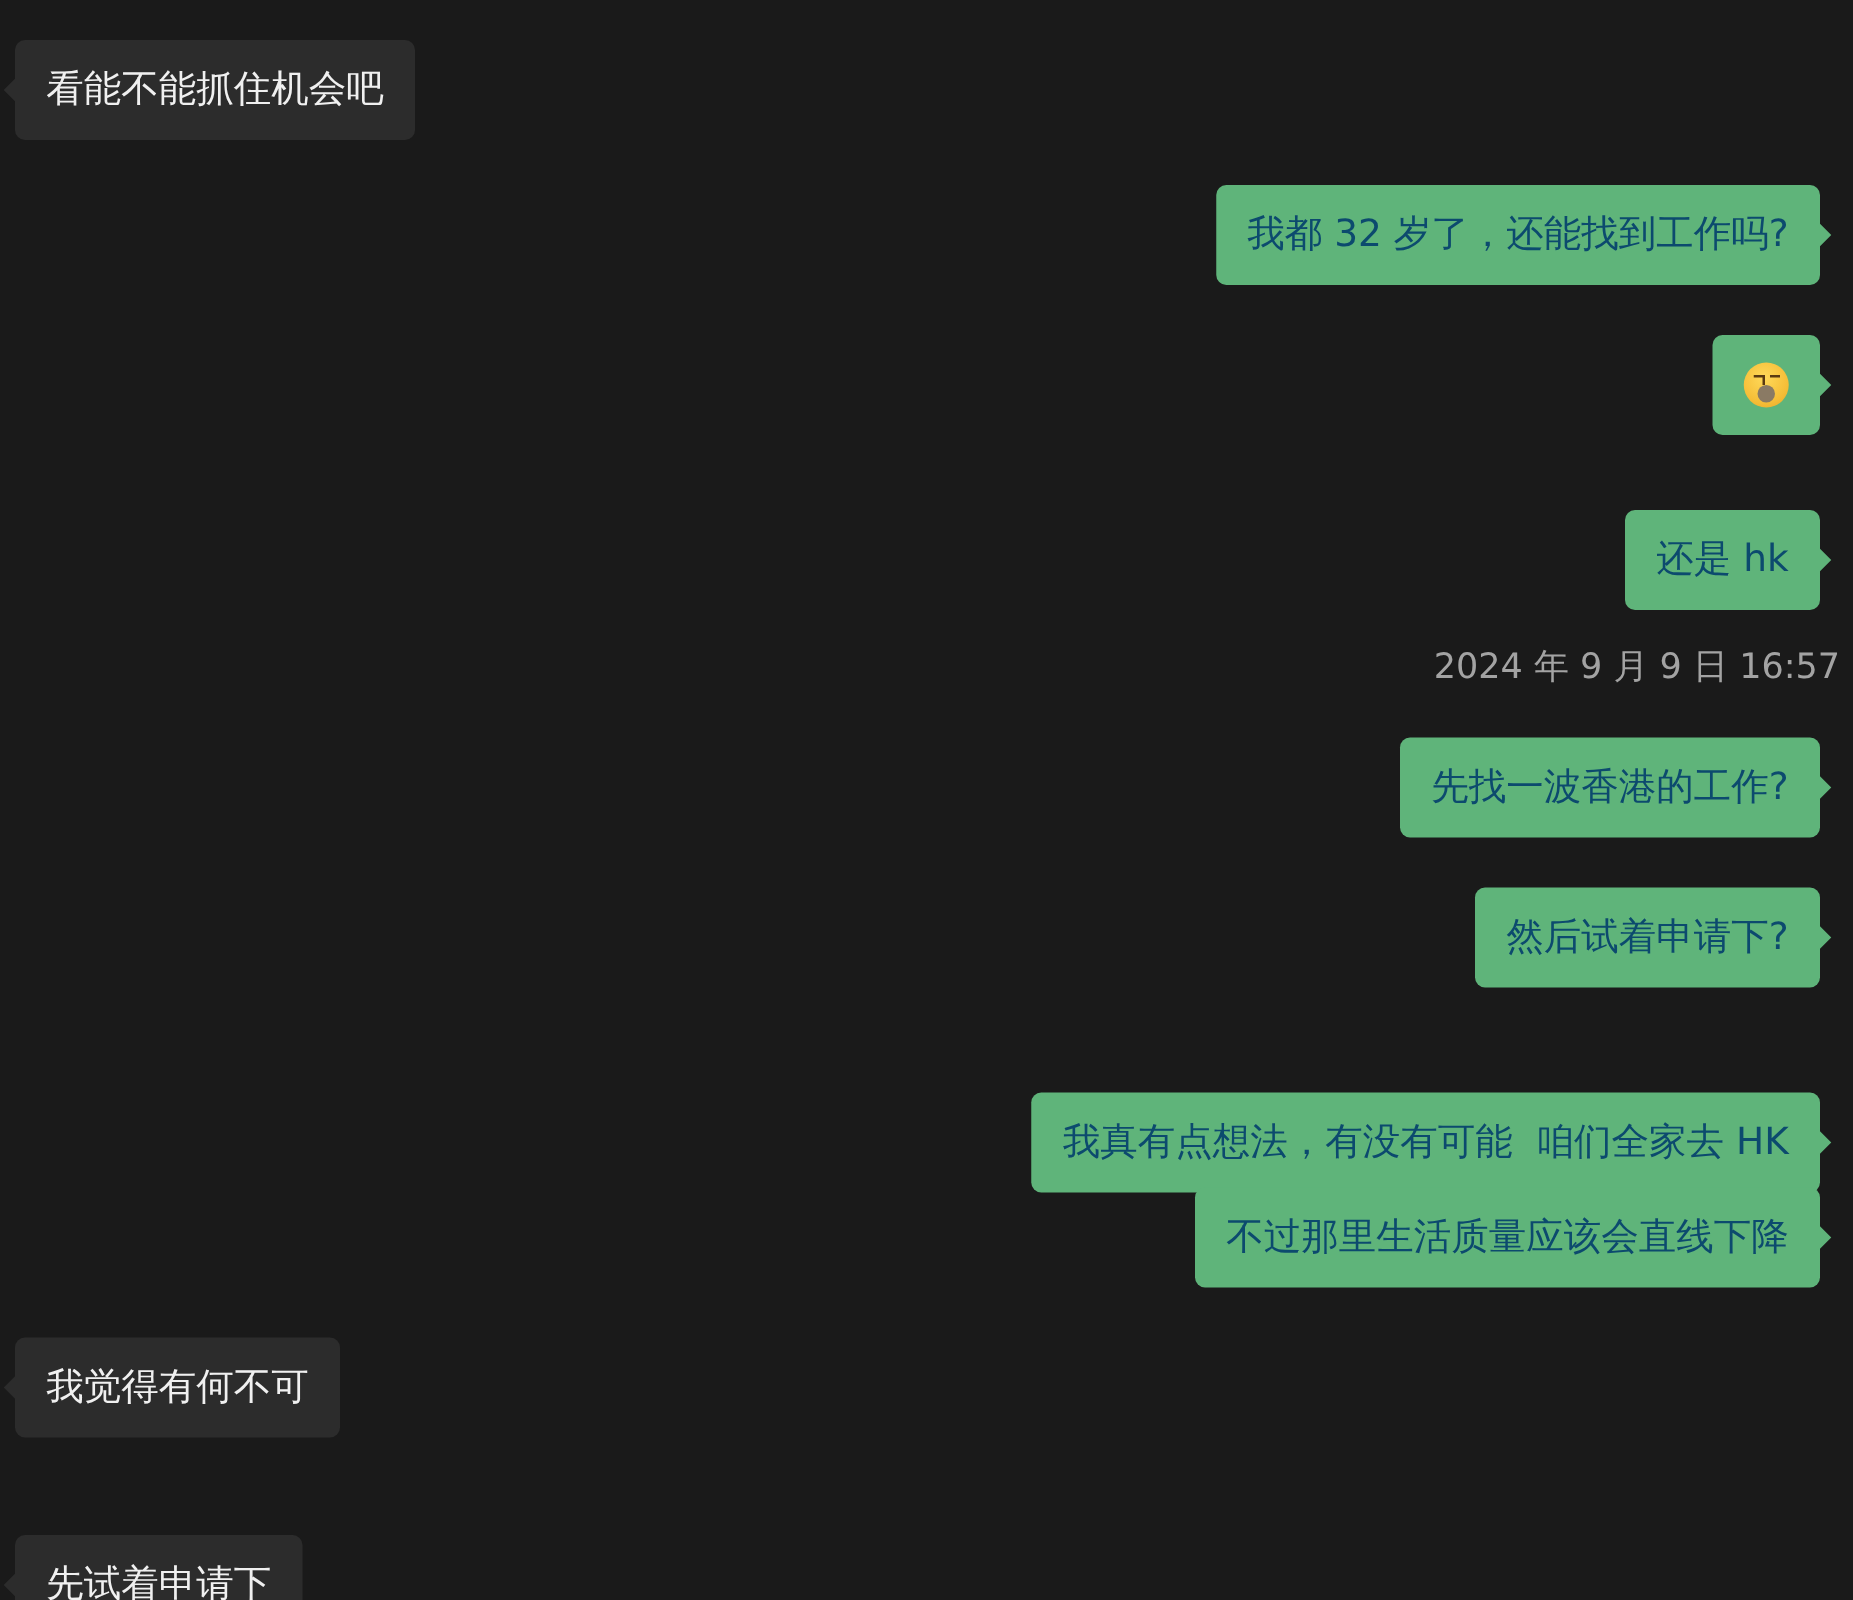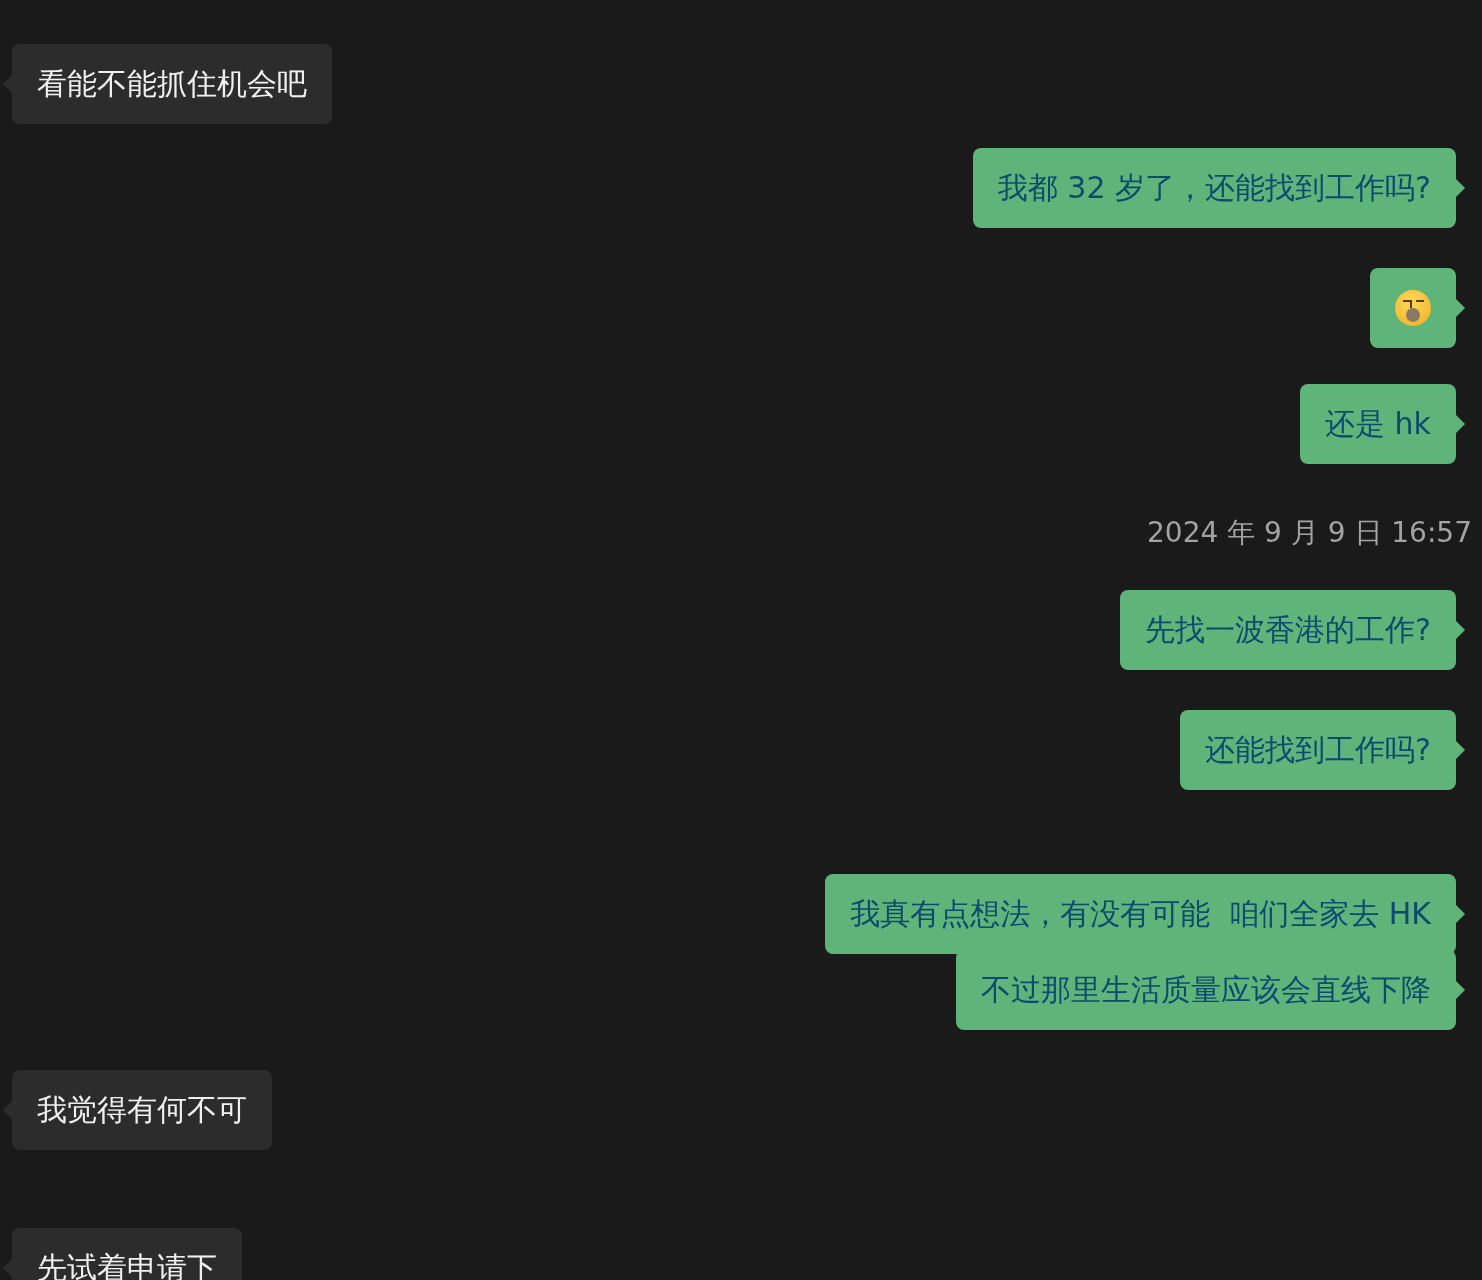--- a/index.html
+++ b/index.html
@@ -85,46 +85,46 @@
     }
     .emoji-face .mouth {
       position: absolute; top: 18px; left: 11px; width: 14px; height: 14px; border-radius: 50%; background: #8a7a64;
     }
   </style>
 </head>
 <body>
 
 <div>
 
-  <div class="msg in" style="top:44px;">
+  <div class="msg in" style="top:32px;">
     <span>看能不能抓住机会吧</span>
   </div>
 
   <div class="msg out" style="top:148px;">
     <span>我都 32 岁了，还能找到工作吗?</span>
   </div>
 
   <div class="msg out" style="top:268px; padding:0 25px;">
     <span class="emoji-face">
       <span class="brow"></span><span class="nose"></span><span class="brow2"></span><span class="mouth"></span>
     </span>
   </div>
 
-  <div class="msg out" style="top:384px;">
+  <div class="msg out" style="top:408px;">
     <span>还是 hk</span>
   </div>
 
   <div class="timestamp">2024 年 9 月 9 日 16:57</div>
 
   <div class="msg out" style="top:590px;">
     <span>先找一波香港的工作?</span>
   </div>
 
   <div class="msg out" style="top:710px;">
-    <span>还能找到工作吗?</span>
+    <span>然后试着申请下?</span>
   </div>
 
   <div class="msg out" style="top:874px;">
     <span>我真有点想法，有没有可能  咱们全家去 HK</span>
   </div>
 
   <div class="msg out" style="top:950px;">
     <span>不过那里生活质量应该会直线下降</span>
   </div>
 

